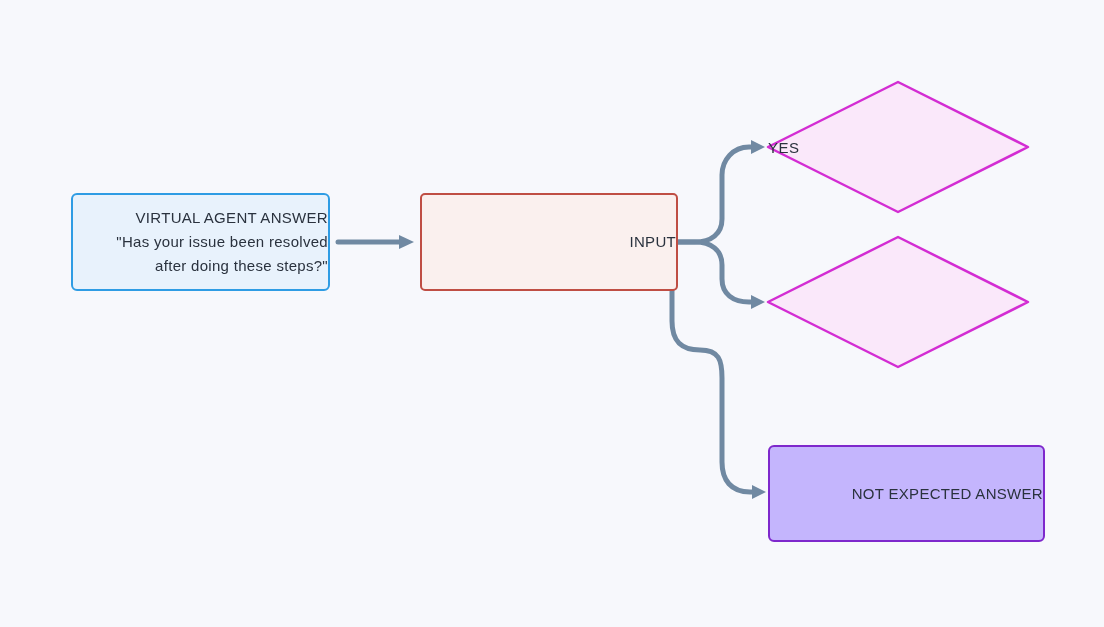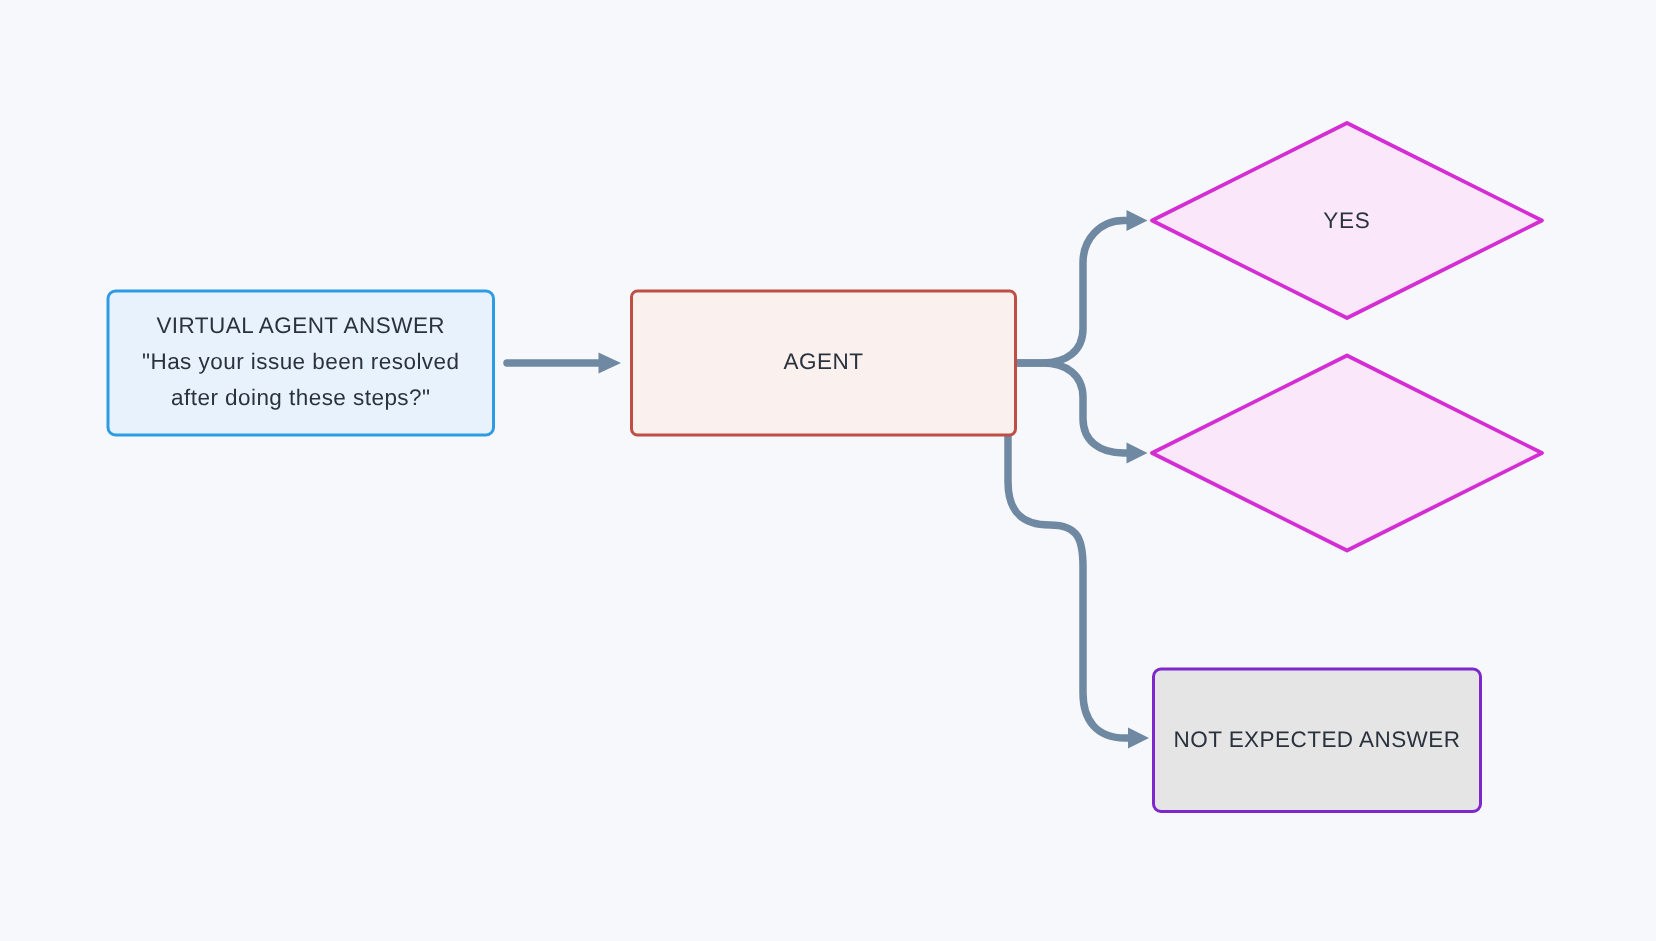--- a/index.html
+++ b/index.html
@@ -24,51 +24,50 @@
     left: 0;
     top: 0;
     width: 1104px;
     height: 627px;
   }
   .node {
     position: absolute;
     box-sizing: border-box;
     display: flex;
     flex-direction: column;
-    align-items: center;
+    align-items: flex-end;
     justify-content: center;
     text-align: center;
     font-size: 15px;
     letter-spacing: 0.3px;
     line-height: 24px;
     color: #2a323e;
   }
   .node.rect-blue {
     left: 71px; top: 193px; width: 259px; height: 98px;
     background: #e8f2fc;
     border: 2px solid #2e9ce4;
     border-radius: 6px;
   }
   .node.rect-red {
     left: 420px; top: 193px; width: 258px; height: 98px;
     background: #faf0ee;
     border: 2px solid #bf4e44;
     border-radius: 5px;
   }
   .node.rect-purple {
-    left: 768px; top: 445px; width: 220px; height: 97px;
-    background: #e5e5e5;
+    left: 768px; top: 445px; width: 277px; height: 97px;
+    background: #c4b5fd;
     border: 2.5px solid #7e28cc;
     border-radius: 6px;
   }
   .diamond-label {
     position: absolute;
     display: flex;
     align-items: center;
-    justify-content: center;
     font-size: 15px;
     letter-spacing: 0.5px;
     color: #2a323e;
   }
   .diamond-label.yes { left: 768px; top: 82px;  width: 260px; height: 130px; }
   .diamond-label.no  { left: 768px; top: 237px; width: 260px; height: 130px; }
 </style>
 </head>
 <body>
 
@@ -92,21 +91,21 @@
     <polygon points="898,237 1028,302 898,367 768,302" stroke-width="2.5" stroke-linejoin="round" fill="#fae8fa" stroke="#d32dd3"></polygon>
   </svg>
 
   <div class="node rect-blue">
     <div>VIRTUAL AGENT ANSWER</div>
     <div>"Has your issue been resolved</div>
     <div>after doing these steps?"</div>
   </div>
 
   <div class="node rect-red">
-    <div>AGENT</div>
+    <div>INPUT</div>
   </div>
 
   <div class="diamond-label yes">
     <span>YES</span>
   </div>
 
   <div class="node rect-purple">
     <div>NOT EXPECTED ANSWER</div>
   </div>
 

